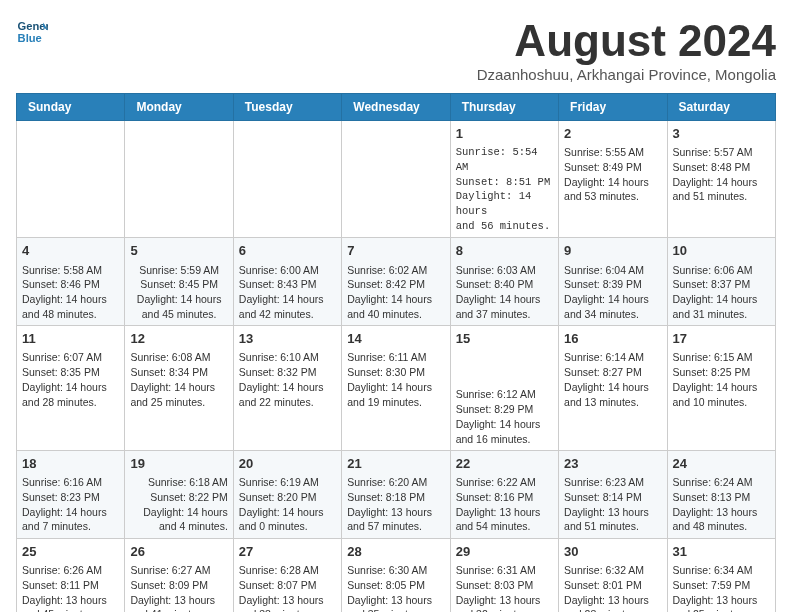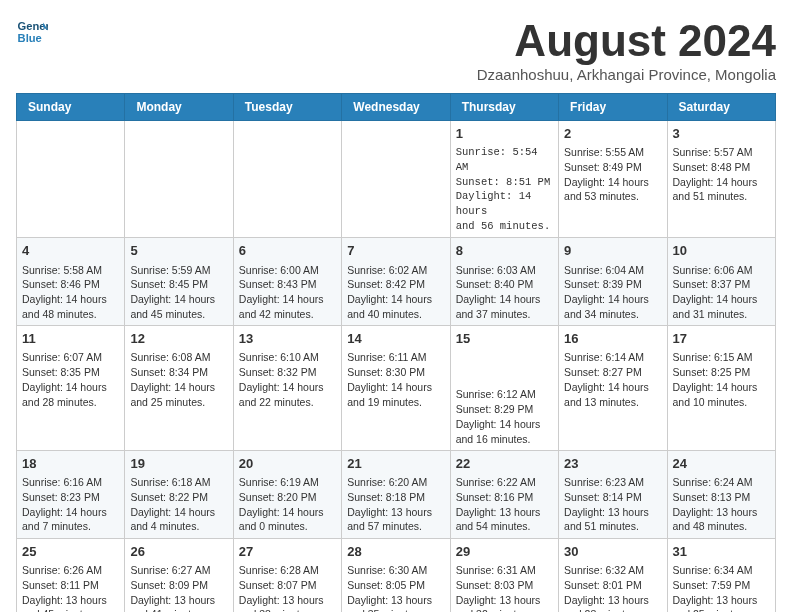--- a/index.html
+++ b/index.html
@@ -140,21 +140,21 @@
       <tr>
         <td>
           <span class="day-number">4</span>
           <div style="white-space: pre-line;">Sunrise: 5:58 AM
 Sunset: 8:46 PM
 Daylight: 14 hours
 and 48 minutes.</div>
         </td>
         <td>
           <span class="day-number">5</span>
-          <div style="white-space: pre-line;">Sunrise: 5:59 AM
+          <div style="white-space: pre-line; text-align: center;">Sunrise: 5:59 AM
 Sunset: 8:45 PM
 Daylight: 14 hours
 and 45 minutes.</div>
         </td>
         <td>
           <span class="day-number">6</span>
           <div style="white-space: pre-line;">Sunrise: 6:00 AM
 Sunset: 8:43 PM
 Daylight: 14 hours
 and 42 minutes.</div>
@@ -242,21 +242,21 @@
       <tr>
         <td>
           <span class="day-number">18</span>
           <div style="white-space: pre-line;">Sunrise: 6:16 AM
 Sunset: 8:23 PM
 Daylight: 14 hours
 and 7 minutes.</div>
         </td>
         <td>
           <span class="day-number">19</span>
-          <div style="white-space: pre-line;">Sunrise: 6:18 AM
+          <div style="white-space: pre-line; text-align: right;">Sunrise: 6:18 AM
 Sunset: 8:22 PM
 Daylight: 14 hours
 and 4 minutes.</div>
         </td>
         <td>
           <span class="day-number">20</span>
           <div style="white-space: pre-line;">Sunrise: 6:19 AM
 Sunset: 8:20 PM
 Daylight: 14 hours
 and 0 minutes.</div>

